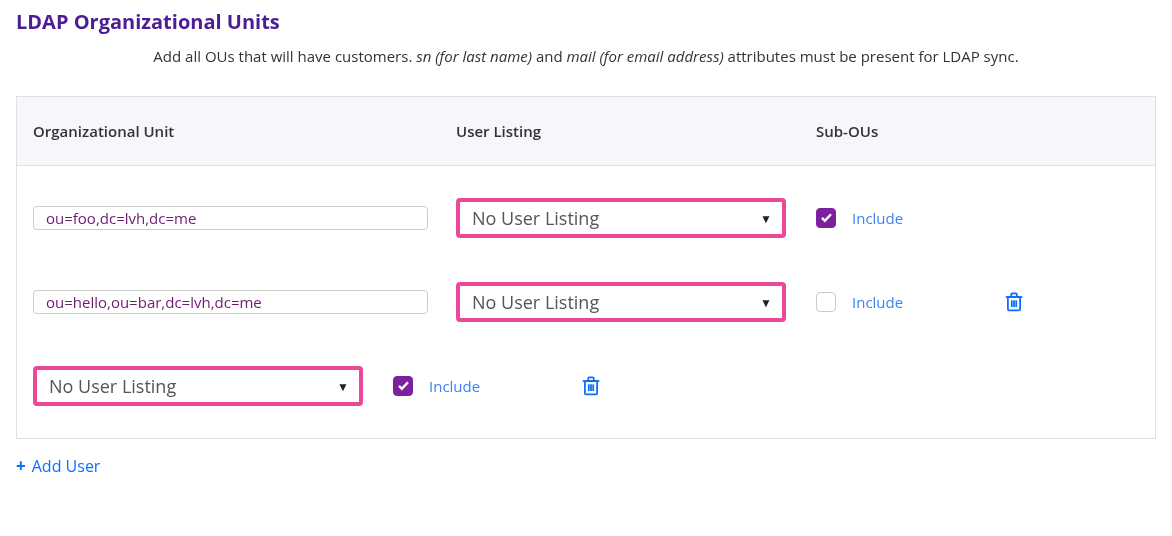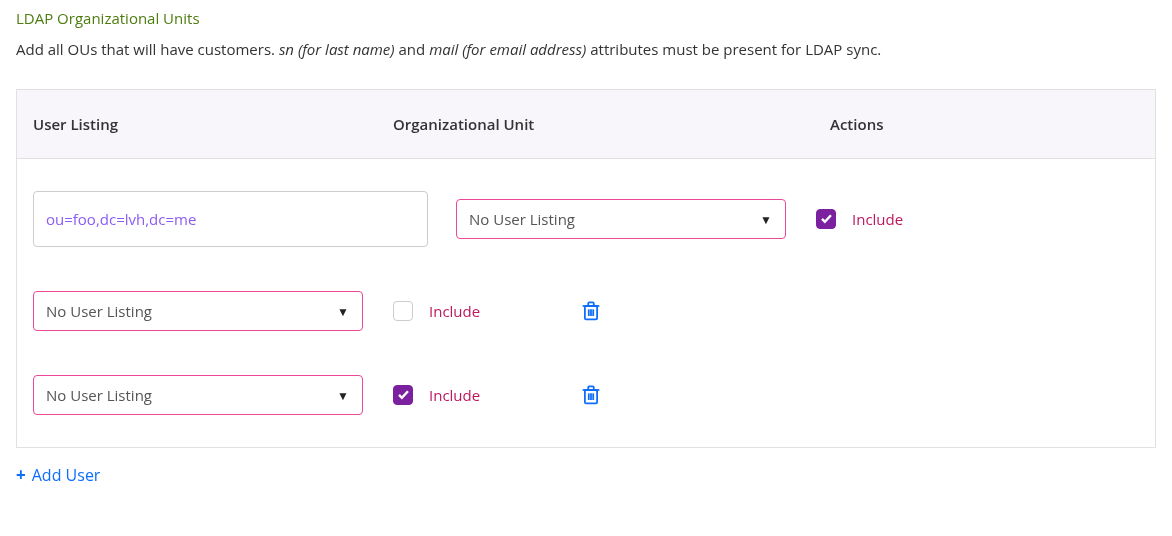--- a/index.html
+++ b/index.html
@@ -8,30 +8,31 @@
       padding: 0;
     }
     body {
       font-family: "Segoe UI", "Open Sans", -apple-system, BlinkMacSystemFont, Roboto, Arial, sans-serif;
       background: #ffffff;
       color: #333333;
       padding: 8px 16px 24px 16px;
       font-size: 14.5px;
     }
     .section-title {
-      font-size: 15px;
-      font-weight: 400;
-      color: #4d7c0f;
+      font-size: 20px;
+      font-weight: 700;
+      color: #4c1d95;
       margin-bottom: 10px;
     }
     .section-description {
       font-size: 15px;
       color: #333333;
       margin-bottom: 28px;
       line-height: 1.5;
+      text-align: center;
     }
     .section-description .italic {
       font-style: italic;
     }
     .ou-table {
       width: 100%;
       border: 1px solid #e1e1e1;
       border-collapse: collapse;
       margin-bottom: 12px;
     }
@@ -56,36 +57,36 @@
       padding: 10px 0 10px 0;
       background: #ffffff;
     }
     .ou-row {
       display: flex;
       align-items: center;
       padding: 22px 16px 22px 16px;
     }
     .ou-input {
       width: 395px;
-      height: 56px;
+      height: 24px;
       border: 1px solid #cccccc;
       border-radius: 4px;
       padding: 0 12px;
       font-size: 15px;
-      color: #8b5cf6;
+      color: #701a75;
       font-family: inherit;
       outline: none;
     }
     .ou-select {
       width: 330px;
       height: 40px;
-      border: 1px solid #ec4899;
+      border: 4px solid #ec4899;
       border-radius: 4px;
       padding: 0 36px 0 12px;
-      font-size: 15px;
+      font-size: 18px;
       color: #555555;
       font-family: inherit;
       outline: none;
       appearance: none;
       -webkit-appearance: none;
       background: #ffffff;
       position: relative;
     }
     .select-wrap {
       position: relative;
@@ -127,21 +128,21 @@
     .checkbox svg {
       display: none;
       width: 13px;
       height: 13px;
       stroke: #ffffff;
       stroke-width: 3;
       fill: none;
     }
     .include-label {
       font-size: 15px;
-      color: #be185d;
+      color: #3b82f6;
       cursor: pointer;
     }
     .delete-btn {
       background: none;
       border: none;
       cursor: pointer;
       color: #0d6efd;
       padding: 4px;
       display: inline-flex;
       align-items: center;
@@ -175,43 +176,44 @@
 
 
 <h2 class="section-title">LDAP Organizational Units</h2>
 
 <p class="section-description">
   <span>Add all OUs that will have customers. </span><span class="italic">sn (for last name)</span><span> and </span><span class="italic">mail (for email address)</span><span> attributes must be present for LDAP sync.</span>
 </p>
 
 <div class="ou-table">
   <div class="ou-table-head">
+    <div class="th col-ou">Organizational Unit</div>
     <div class="th col-listing">User Listing</div>
-    <div class="th col-ou">Organizational Unit</div>
-    <div class="th col-actions">Actions</div>
+    <div class="th col-sub">Sub-OUs</div>
   </div>
   <div class="ou-table-body" id="ou-table-body">
       <div class="ou-row">
         <div class="col-ou"><input class="ou-input" type="text" value="ou=foo,dc=lvh,dc=me" style=""></div>
         <div class="col-listing">
           <div class="select-wrap"><select class="ou-select"><option>No User Listing</option></select><span class="select-caret">▼</span></div>
         </div>
         <div class="col-sub">
           <div class="include-wrap">
             <span class="checkbox checked">
               <svg viewBox="0 0 16 16">
                 <polyline points="2.5,8.5 6,12 13.5,4"></polyline>
               </svg>
             </span>
             <span class="include-label">Include</span>
           </div>
         </div>
         <div class="col-actions"></div>
       </div>
       <div class="ou-row">
+        <div class="col-ou"><input class="ou-input" type="text" value="ou=hello,ou=bar,dc=lvh,dc=me" style=""></div>
         <div class="col-listing">
           <div class="select-wrap"><select class="ou-select"><option>No User Listing</option></select><span class="select-caret">▼</span></div>
         </div>
         <div class="col-sub">
           <div class="include-wrap">
             <span class="checkbox"></span>
             <span class="include-label">Include</span>
           </div>
         </div>
         <div class="col-actions"><button class="delete-btn">

